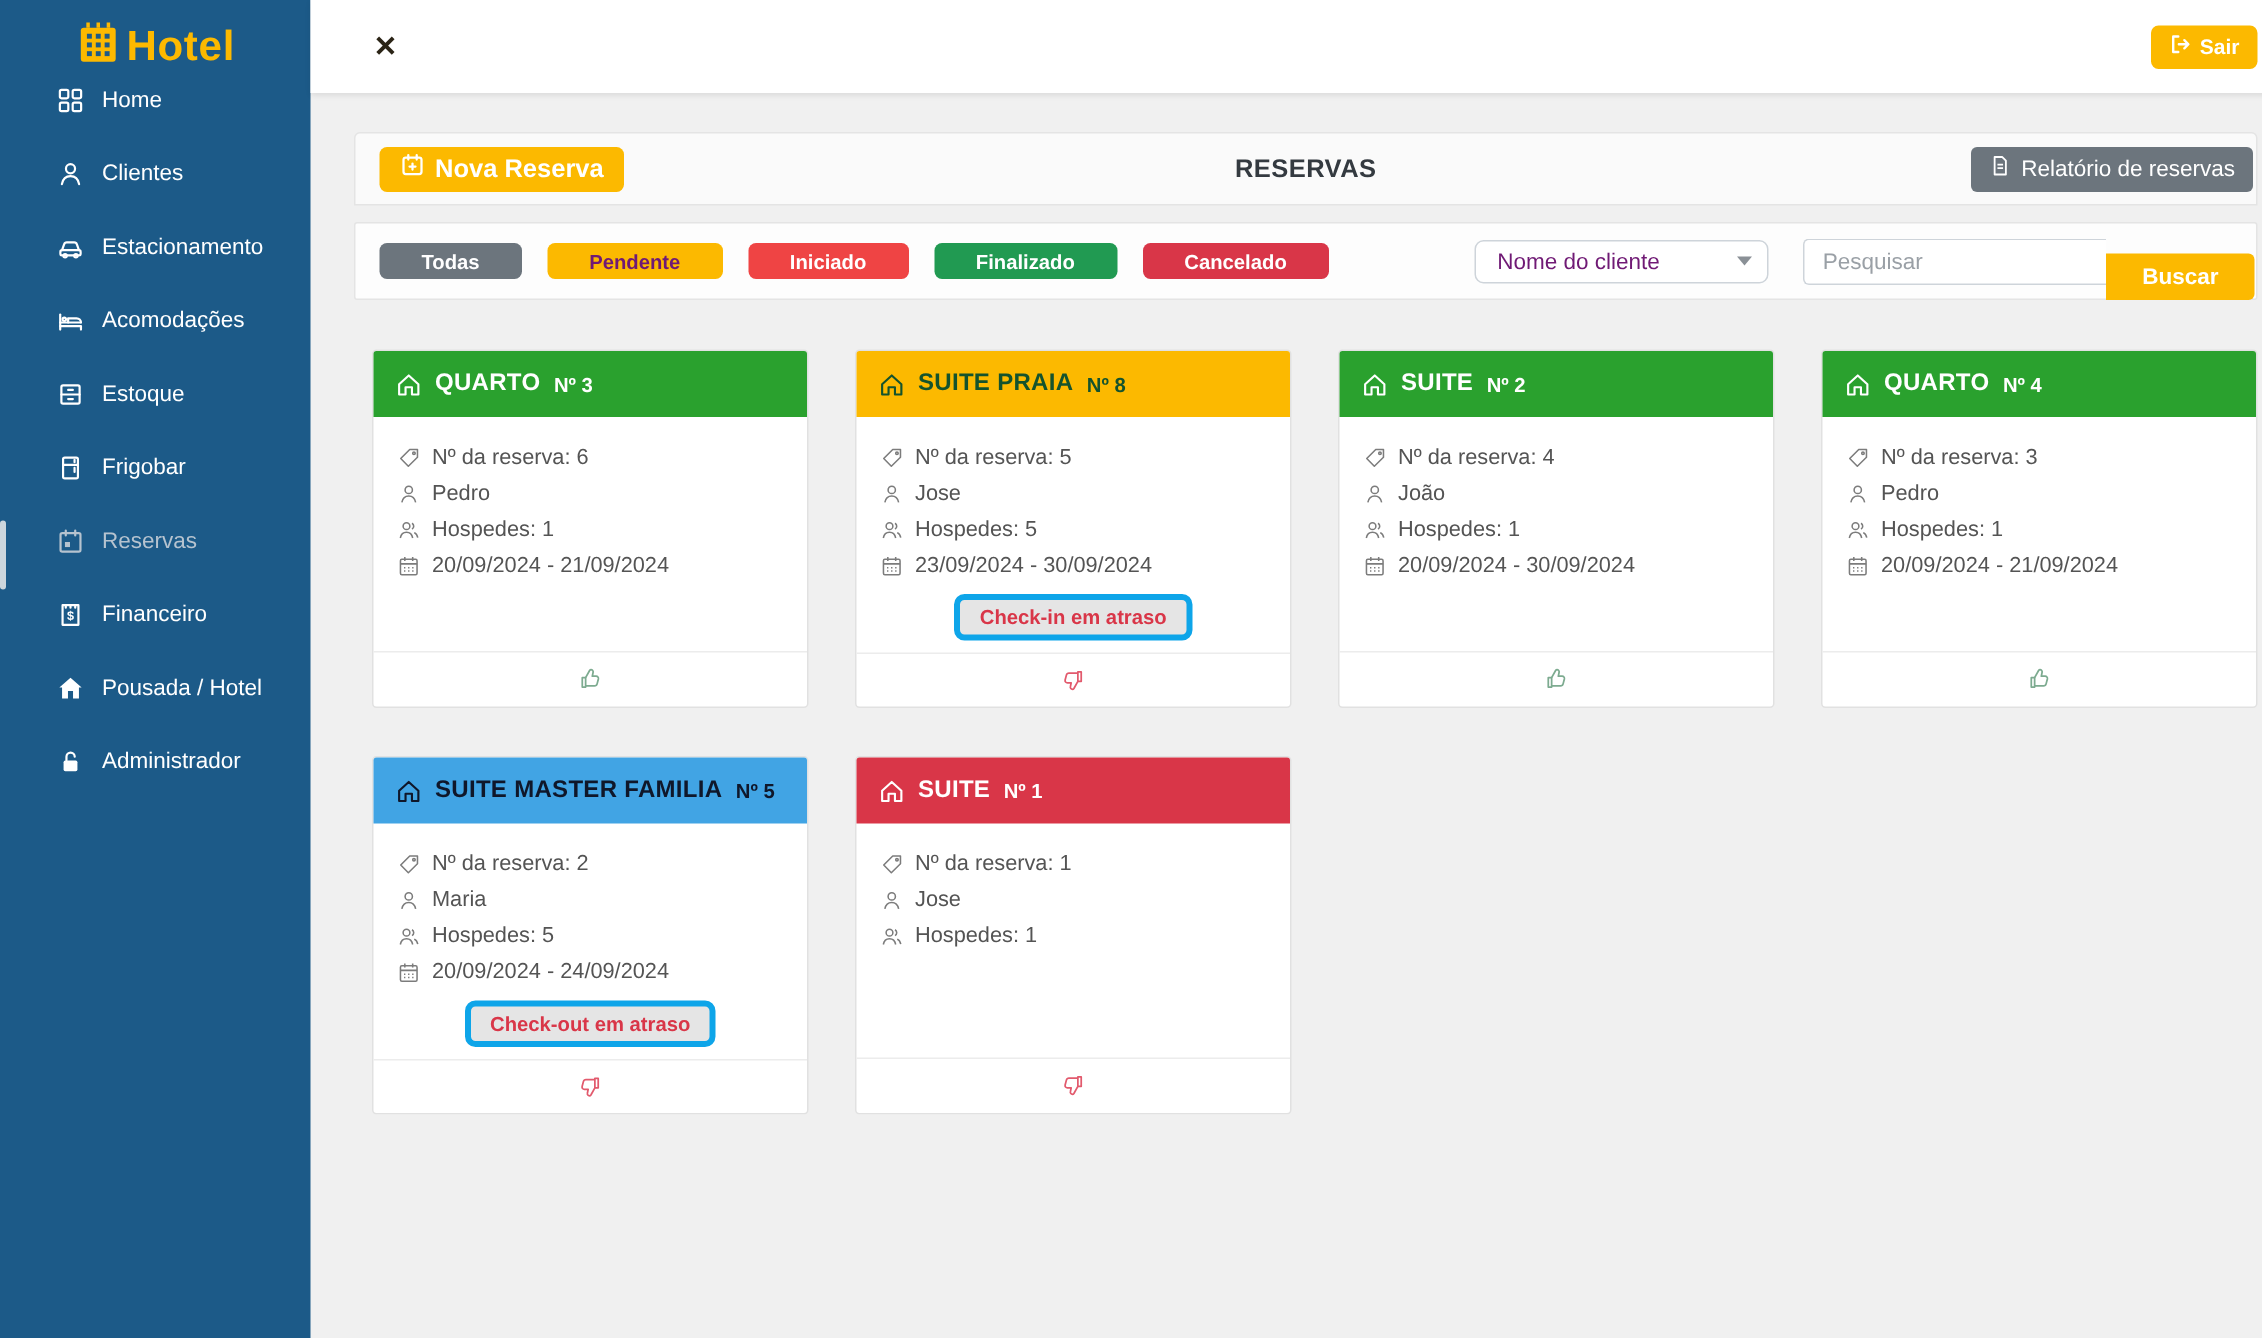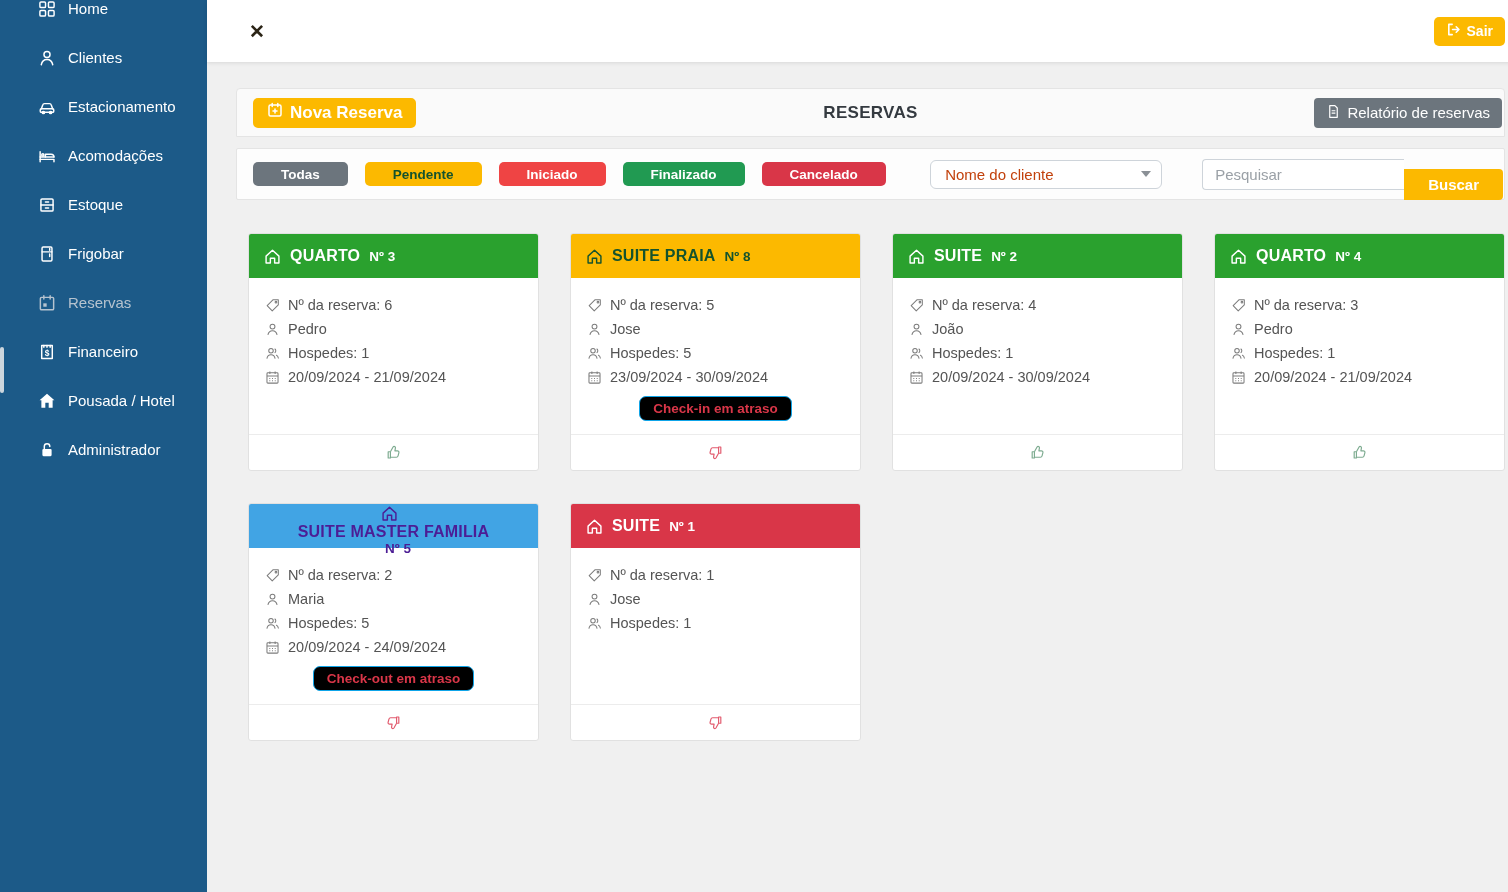--- a/index.html
+++ b/index.html
@@ -27,47 +27,65 @@
   .panel { border:1px solid #e4e4e4; }
   .toolbar { height:49px; background:#fafafa; border-radius:4px 4px 0 0; display:flex; align-items:center; justify-content:space-between; padding:0 1px 0 16px; position:relative; }
   .page-title { position:absolute; left:0; right:0; text-align:center; font-size:17px; font-weight:bold; color:#343a40; letter-spacing:.3px; pointer-events:none; }
   .nova-btn { height:30px; padding:0 14px; display:flex; align-items:center; gap:7px; font-size:17px; position:relative; z-index:1; }
   .report-btn { background:#6c757d; color:#ffffff; border:none; border-radius:4px; height:30px; display:flex; align-items:center; gap:6px; padding:0 12px; font-size:15px; cursor:pointer; font-family:inherit; position:relative; z-index:1; margin-right:1px; }
 
   .filters { margin-top:11px; height:52px; background:#fdfdfd; display:flex; align-items:center; justify-content:space-between; padding:0 1px 0 16px; border-radius:2px; }
   .badges { display:flex; gap:17px; }
   .badge { height:24px; padding:0 28px; border-radius:5px; font-size:13.5px; font-weight:bold; display:flex; align-items:center; cursor:pointer; }
   .search-area { display:flex; align-items:center; }
-  .select { width:232px; height:29px; border:1px solid #ced4da; border-radius:6px; background:#ffffff; display:flex; align-items:center; justify-content:space-between; padding:0 10px 0 14px; font-size:15px; color:#c2410c; margin-right:40px; cursor:pointer; }
+  .select { width:196px; height:29px; border:1px solid #ced4da; border-radius:6px; background:#ffffff; display:flex; align-items:center; justify-content:space-between; padding:0 10px 0 14px; font-size:15px; color:#701a75; margin-right:23px; cursor:pointer; }
   .caret { width:0; height:0; border-left:5px solid transparent; border-right:5px solid transparent; border-top:6px solid #8a9096; }
   .search-input { width:202px; height:31px; border:1px solid #ced4da; border-right:none; border-radius:4px 0 0 4px; padding:0 12px; font-size:15px; color:#495057; font-family:inherit; outline:none; background:#fff; }
   .search-input::placeholder { color:#9aa0a6; }
   .buscar-btn { height:31px; border-radius:0 4px 4px 0; padding:0 24px; font-size:15px;margin-top:20px; }
 
   
   .cards { margin-top:33px; display:grid; grid-template-columns:repeat(4, 291px); column-gap:31px; row-gap:32px;margin-left:12px; }
   .card { background:#ffffff; border:1px solid #e1e1e1; border-radius:3px; cursor:pointer; }
   .card-header { height:44px; display:flex; align-items:center; padding:0 14px; border-radius:2px 2px 0 0; }
   .ch-icon { width:19px; height:19px; margin-right:8px; display:flex; align-items:center; }
   .ch-title { font-size:16px; font-weight:600; letter-spacing:.2px; white-space:nowrap; }
   .ch-num { font-size:13.5px; font-weight:bold; margin-left:9px; white-space:nowrap; }
   .card-body { min-height:156px; padding:15px 16px 8px; display:flex; flex-direction:column; }
   .crow { display:flex; align-items:center; gap:8px; color:#545454; font-size:14.5px; height:24px; }
   .crow .ci { width:15px; height:15px; color:#7c7c7c; display:flex; align-items:center; flex-shrink:0; }
-  .late-badge { align-self:center; margin-top:7px; border:1px solid #0ea5e9; color:#d93648; font-weight:bold; font-size:13.5px; border-radius:7px; padding:4px 13px; background:#000000; }
+  .late-badge { align-self:center; margin-top:7px; border:4px solid #0ea5e9; color:#d93648; font-weight:bold; font-size:13.5px; border-radius:7px; padding:4px 13px; background:#e5e5e5; }
   .card-footer { border-top:1px solid #ececec; height:36px; display:flex; align-items:center; justify-content:center; }
   .thumb { width:17px; height:17px; cursor:pointer; }
 </style>
 </head>
 <body>
 
 <div class="app">
 
   <aside class="sidebar">
     <div class="scroll-thumb"></div>
+    <div class="logo">
+      <span class="logo-icon"><svg width="31" height="31" viewBox="0 0 16 16">
+            <path d="M4.5 1v1.8M8 1v1.8M11.5 1v1.8" stroke="#fcb900" stroke-width="1.2"></path>
+            <rect x="2" y="2.8" width="12" height="11.7" rx="1" fill="#fcb900"></rect>
+            <g fill="#1c5a88">
+              <rect x="4.1" y="4.9" width="1.7" height="1.7"></rect>
+              <rect x="7.15" y="4.9" width="1.7" height="1.7"></rect>
+              <rect x="10.2" y="4.9" width="1.7" height="1.7"></rect>
+              <rect x="4.1" y="7.9" width="1.7" height="1.7"></rect>
+              <rect x="7.15" y="7.9" width="1.7" height="1.7"></rect>
+              <rect x="10.2" y="7.9" width="1.7" height="1.7"></rect>
+              <rect x="4.1" y="10.9" width="1.7" height="1.7"></rect>
+              <rect x="7.15" y="10.9" width="1.7" height="1.7"></rect>
+              <rect x="10.2" y="10.9" width="1.7" height="1.7"></rect>
+            </g>
+          </svg></span>
+      <span class="logo-text">Hotel</span>
+    </div>
     <nav class="menu" id="menu">
   <div class="menu-item">
     <span class="mi-icon">
             <svg width="18" height="18" viewBox="0 0 16 16" fill="none" stroke="currentColor" stroke-width="1.3" stroke-linecap="round" stroke-linejoin="round">
               <rect x="1.7" y="1.7" width="5" height="5" rx="1"></rect>
               <rect x="9.3" y="1.7" width="5" height="5" rx="1"></rect>
               <rect x="1.7" y="9.3" width="5" height="5" rx="1"></rect>
               <rect x="9.3" y="9.3" width="5" height="5" rx="1"></rect>
             </svg>
           </span>
@@ -204,21 +222,21 @@
                 <path d="M6 7.2h4M6 9.7h4"></path>
               </svg></span>
           <span>Relatório de reservas</span>
         </button>
       </div>
 
       <div class="panel filters">
         <div class="badges" id="badges">
   <div class="badge" style="background: rgb(108, 117, 125); color: rgb(255, 255, 255);">Todas</div>
 
-  <div class="badge" style="background: rgb(252, 185, 0); color: #14532d;">Pendente</div>
+  <div class="badge" style="background: rgb(252, 185, 0); color: #701a75;">Pendente</div>
 
   <div class="badge" style="background: #ef4444; color: rgb(255, 255, 255);">Iniciado</div>
 
   <div class="badge" style="background: rgb(33, 154, 82); color: rgb(255, 255, 255);">Finalizado</div>
 
   <div class="badge" style="background: rgb(217, 54, 72); color: rgb(255, 255, 255);">Cancelado</div>
 </div>
         <div class="search-area">
           <div class="select">
             <span>Nome do cliente</span>
@@ -466,21 +484,21 @@
     </div>
     <div class="card-footer">
       <span class="thumb" style="color: rgb(125, 171, 144);"><svg width="17" height="17" viewBox="0 0 16 16" fill="none" stroke="currentColor" stroke-width="1.1" stroke-linejoin="round">
                   <path d="M3 7.3h2.1v5.9H3z"></path>
                   <path d="M5.1 12.5h5.6c.8 0 1.4-.5 1.6-1.3l.8-3.1c.2-.9-.5-1.7-1.4-1.7H9.3l.5-2.5c.2-.8-.5-1.6-1.3-1.6-.4 0-.7.2-.9.5L5.1 7.3"></path>
                 </svg></span>
     </div>
   </div>
 
   <div class="card">
-    <div class="card-header" style="background: rgb(65, 164, 228); color: #4c1d95; flex-direction: column;">
+    <div class="card-header" style="background: rgb(65, 164, 228); color: #0f172a;">
       <span class="ch-icon">
                 <svg width="19" height="19" viewBox="0 0 16 16" fill="none" stroke="currentColor" stroke-width="1.2" stroke-linejoin="round">
                   <path d="M2.6 7.7 8 2.8l5.4 4.9v5.8H9.8V9.4H6.2v4.1H2.6z"></path>
                 </svg>
               </span>
       <span class="ch-title">SUITE MASTER FAMILIA</span>
       <span class="ch-num">Nº 5</span>
     </div>
     <div class="card-body">
       <div class="crow">

